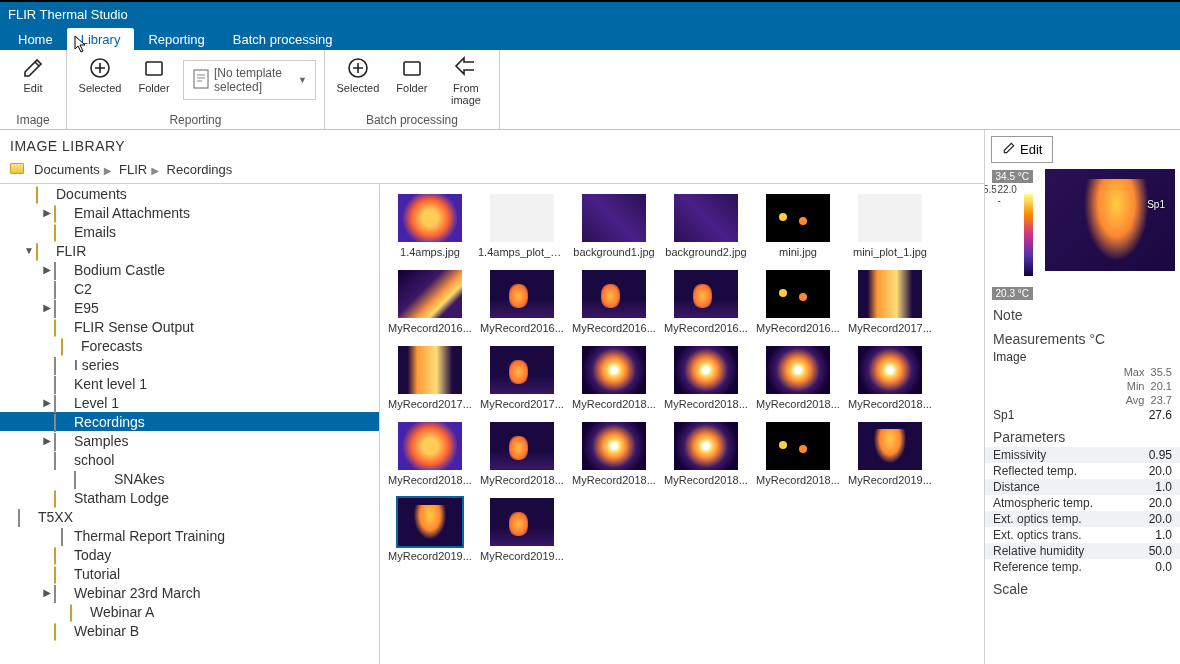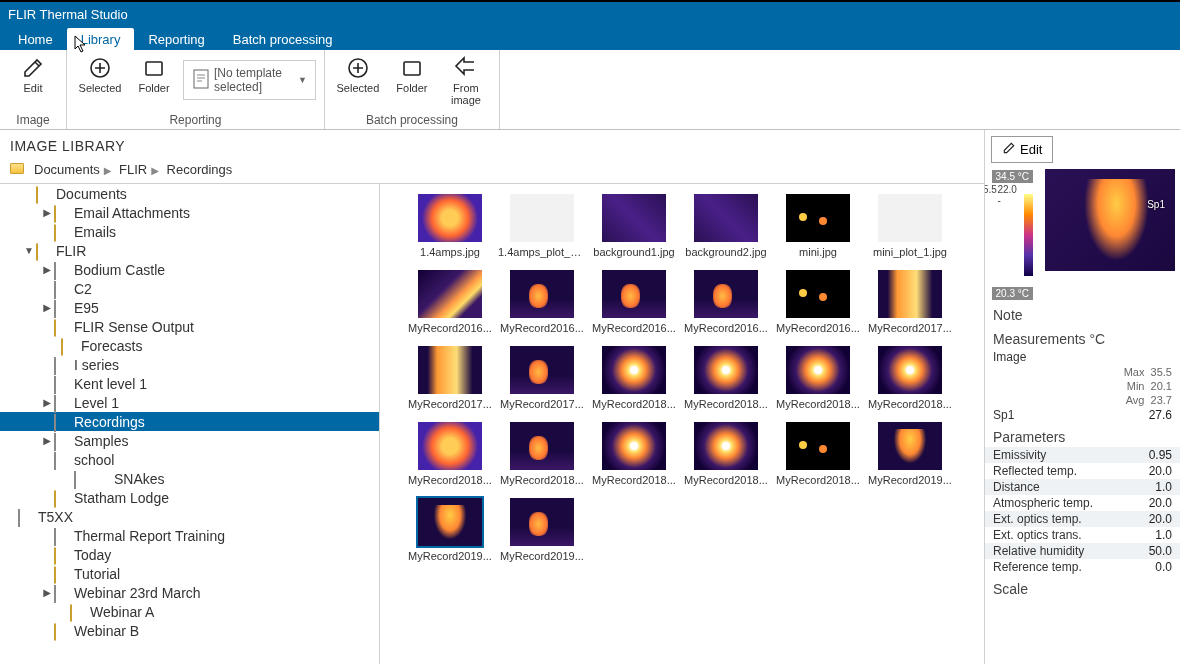--- a/index.html
+++ b/index.html
@@ -35,21 +35,21 @@
 .tree-item.selected .arrow { color: #fff; }
 .tree-item .ficon { width: 16px; height: 14px; margin-right: 4px; display: inline-block; }
 .folder-ic { background: linear-gradient(#ffe08a, #f5c23e); border: 1px solid #c9a030; border-radius: 1px; width: 14px; height: 11px; }
 .doc-ic { background: #fff; border: 1px solid #888; width: 11px; height: 13px; position: relative; }
 .doc-ic.orange::before { content: ""; position: absolute; left: 1px; top: 1px; right: 1px; bottom: 1px; background: linear-gradient(#ff9933, #cc6600); }
 .doc-ic.purple::before { content: ""; position: absolute; left: 1px; top: 1px; right: 1px; bottom: 1px; background: linear-gradient(#6644cc, #332288); }
 
 .thumbs { flex: 1; overflow-y: auto; padding: 8px 4px; }
 .thumbs::-webkit-scrollbar { width: 14px; }
 .thumbs::-webkit-scrollbar-thumb { background: #c0c0c0; }
-.thumb-row { display: flex; flex-wrap: wrap; margin-left: 20px; }
+.thumb-row { display: flex; flex-wrap: wrap; }
 .thumb { width: 92px; display: flex; flex-direction: column; align-items: center; margin: 2px 0 10px; font-size: 11px; color: #333; cursor: pointer; }
 .thumb.selected .thumb-img { outline: 2px solid #0068a5; }
 .thumb-img { width: 64px; height: 48px; background: #1a0d2e; position: relative; overflow: hidden; }
 .thumb-name { margin-top: 4px; text-align: center; max-width: 88px; overflow: hidden; text-overflow: ellipsis; white-space: nowrap; }
 
 .props { width: 196px; border-left: 1px solid #d0d0d0; overflow-y: auto; font-size: 12px; color: #333; padding: 4px 0 0; }
 .props::-webkit-scrollbar { width: 14px; }
 .props::-webkit-scrollbar-thumb { background: #c0c0c0; }
 .edit-btn { border: 1px solid #999; background: #fff; padding: 4px 10px; font-size: 13px; display: inline-flex; align-items: center; gap: 4px; margin: 2px 0 6px 6px; cursor: pointer; }
 .preview-wrap { display: flex; gap: 12px; padding: 0 4px; align-items: flex-start; }
@@ -276,21 +276,21 @@
           <div class="tree-item" style="padding-left: 40px;">
             <span class="arrow"></span>
             <span class="ficon"><span class="folder-ic"></span></span>
             <span>Statham Lodge</span>
           </div>
           <div class="tree-item" style="">
             <span class="arrow"></span>
             <span class="ficon"><span class="doc-ic orange"></span></span>
             <span>T5XX</span>
           </div>
-          <div class="tree-item" style="padding-left: 40px;">
+          <div class="tree-item" style="padding-left: 40px; text-align: center;">
             <span class="arrow"></span>
             <span class="ficon"><span class="doc-ic orange"></span></span>
             <span>Thermal Report Training</span>
           </div>
           <div class="tree-item" style="padding-left: 40px;">
             <span class="arrow"></span>
             <span class="ficon"><span class="folder-ic"></span></span>
             <span>Today</span>
           </div>
           <div class="tree-item" style="padding-left: 40px;">

